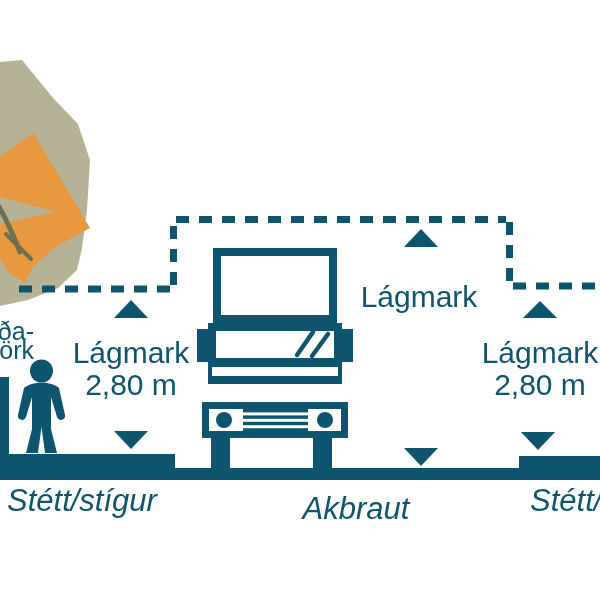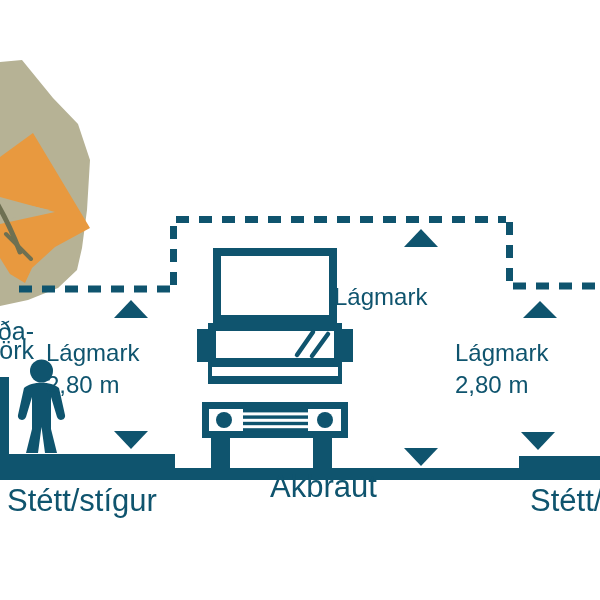--- a/index.html
+++ b/index.html
@@ -7,36 +7,37 @@
     position:relative;
     width:600px;height:600px;
     background:#ffffff;
     overflow:hidden;
     font-family:"Liberation Sans", sans-serif;
     color:#0f546e;
   }
   #artwork{position:absolute;left:0;top:0;width:600px;height:600px;}
   .label{position:absolute;white-space:nowrap;}
   .clearance{
-    text-align:left;
-    font-size:24px;
+    text-align:center;
+    font-size:30px;
     line-height:32px;
     color:#0f546e;
   }
   .clearance .line{display:block;}
   #clearance-left{left:46px;top:337px;width:170px;}
   #clearance-center{left:334px;top:281px;width:170px;}
   #clearance-right{left:455px;top:337px;width:170px;}
   .zone{
     font-size:31px;
     line-height:34px;
     color:#0f546e;
+    font-style:italic;
   }
   #zone-left{left:7px;top:484px;}
-  #zone-center{left:270px;top:470px;width:172px;text-align:left;}
+  #zone-center{left:270px;top:492px;width:172px;text-align:center;}
   #zone-right{left:530px;top:484px;}
   #boundary-label{
     left:-90px;top:322px;width:124px;
     text-align:right;
     font-size:25px;
     line-height:19px;
     color:#0f546e;
   }
   #boundary-label .line{display:block;}
 </style>

